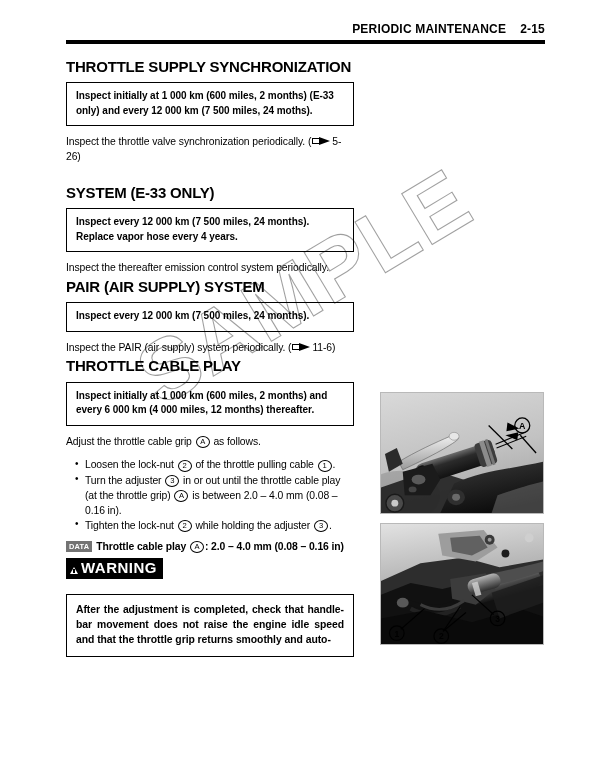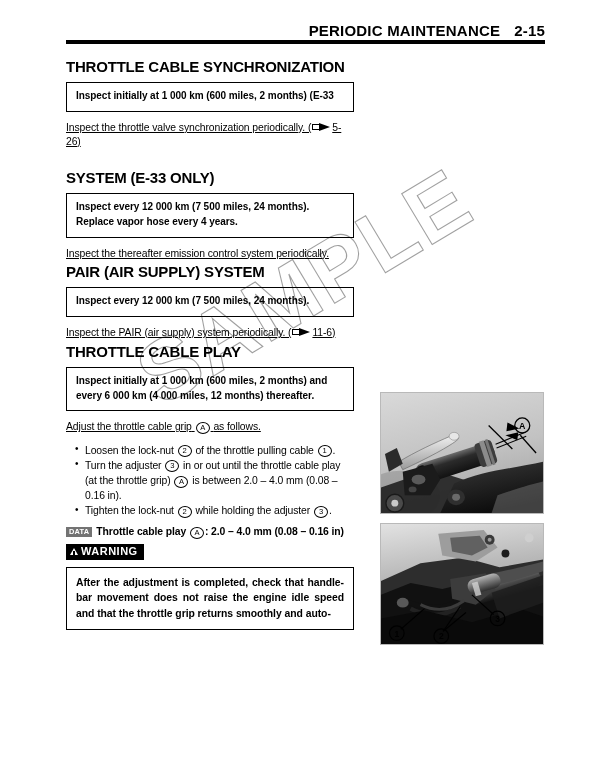--- a/index.html
+++ b/index.html
@@ -24,21 +24,21 @@
     overflow: hidden;
   }
 
   
   .header {
     position: absolute;
     left: 66px;
     top: 22px;
     width: 479px;
     text-align: right;
-    font-size: 15px;
+    font-size: 12px;
     font-weight: bold;
     letter-spacing: 0.2px;
   }
   .header .sec { margin-right: 14px; }
   .header-rule {
     position: absolute;
     left: 66px;
     top: 40px;
     width: 479px;
     height: 3.5px;
@@ -74,21 +74,20 @@
     font-weight: bold;
     line-height: 1.46;
     letter-spacing: -0.05px;
   }
 
   .body-line {
     font-size: 10.4px;
     line-height: 1.42;
     margin: 0 0 2px 0;
     letter-spacing: -0.1px;
-    text-decoration: underline;
   }
 
   
   .ref-icon {
     display: inline-block;
     vertical-align: -1px;
     width: 19px;
     height: 9px;
     position: relative;
     margin: 0 1px 0 1px;
@@ -168,21 +167,21 @@
     line-height: 1;
     vertical-align: 1px;
     margin-right: 4px;
   }
 
   
   .badge-warning {
     display: inline-block;
     background: #000;
     color: #fff;
-    font-size: 11px;
+    font-size: 15px;
     font-weight: bold;
     letter-spacing: 0.5px;
     padding: 2px 6px 2.5px 4px;
     line-height: 1.05;
     margin-top: 5px;
   }
   .badge-warning .tri {
     display: inline-block;
     width: 0; height: 0;
     border-left: 4.3px solid transparent;
@@ -197,21 +196,21 @@
     position: absolute;
     left: -0.9px;
     top: 2.6px;
     width: 1.8px;
     height: 4px;
     background: #000;
   }
 
   .warn-box {
     border: 1.3px solid #000;
-    margin-top: 7px;
+    margin-top: 15px;
     padding: 7px 9px 8px 9px;
     box-sizing: border-box;
   }
   .warn-box p {
     margin: 0;
     font-size: 10.4px;
     font-weight: bold;
     line-height: 1.48;
     text-align: justify;
     letter-spacing: -0.05px;
@@ -263,23 +262,24 @@
 <div class="page">
 
   <div class="header">
     <span class="sec">PERIODIC MAINTENANCE</span><span>2-15</span>
   </div>
   <div class="header-rule"></div>
 
   <div class="col-left">
 
     
-    <h2 class="sect">THROTTLE CABLE SYNCHRONIZATION</h2>
+    <h2 class="sect">THROTTLE SUPPLY SYNCHRONIZATION</h2>
     <div class="spec-box">
       <p>Inspect initially at 1 000 km (600 miles, 2 months) (E-33</p>
+      <p>only) and every 12 000 km (7 500 miles, 24 moths).</p>
     </div>
     <p class="body-line"><span>Inspect the throttle valve synchronization periodically. (</span><span class="ref-icon"><span class="bx"></span><span class="ar"></span></span><span>5-26</span><span>)</span></p>
 
     
     <h2 class="sect sect-gap"><br><span>SYSTEM (E-33 ONLY)</span></h2>
     <div class="spec-box">
       <p>Inspect every 12 000 km (7 500 miles, 24 months).</p>
       <p>Replace vapor hose every 4 years.</p>
     </div>
     <p class="body-line">Inspect the thereafter emission control system periodically.</p>

